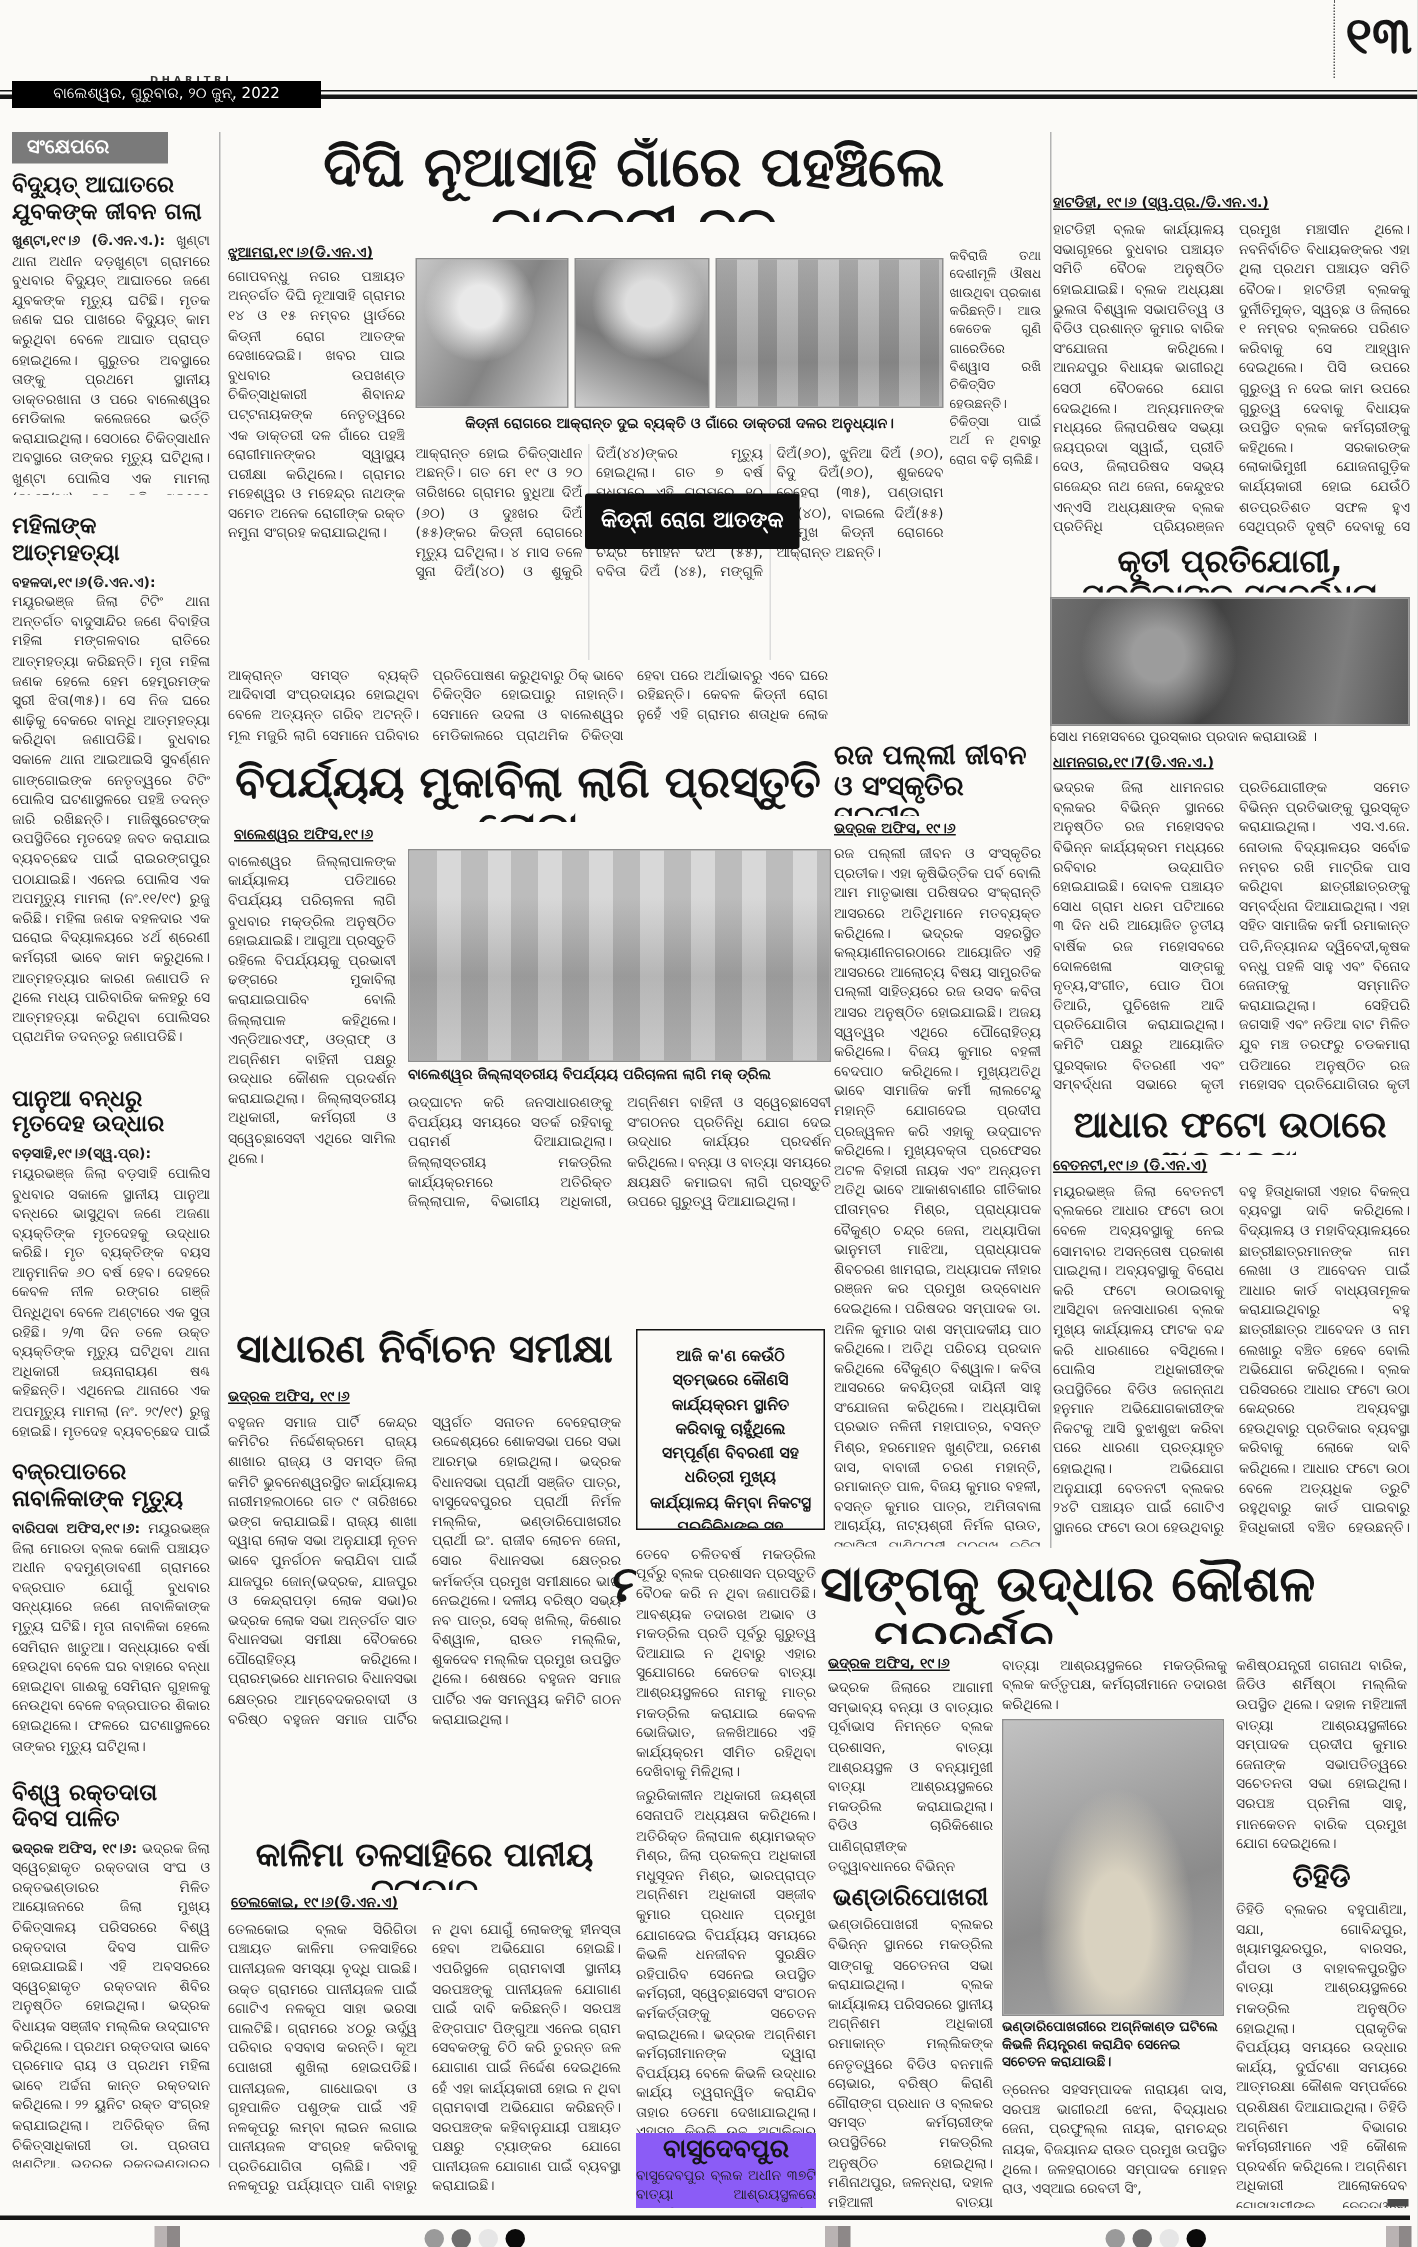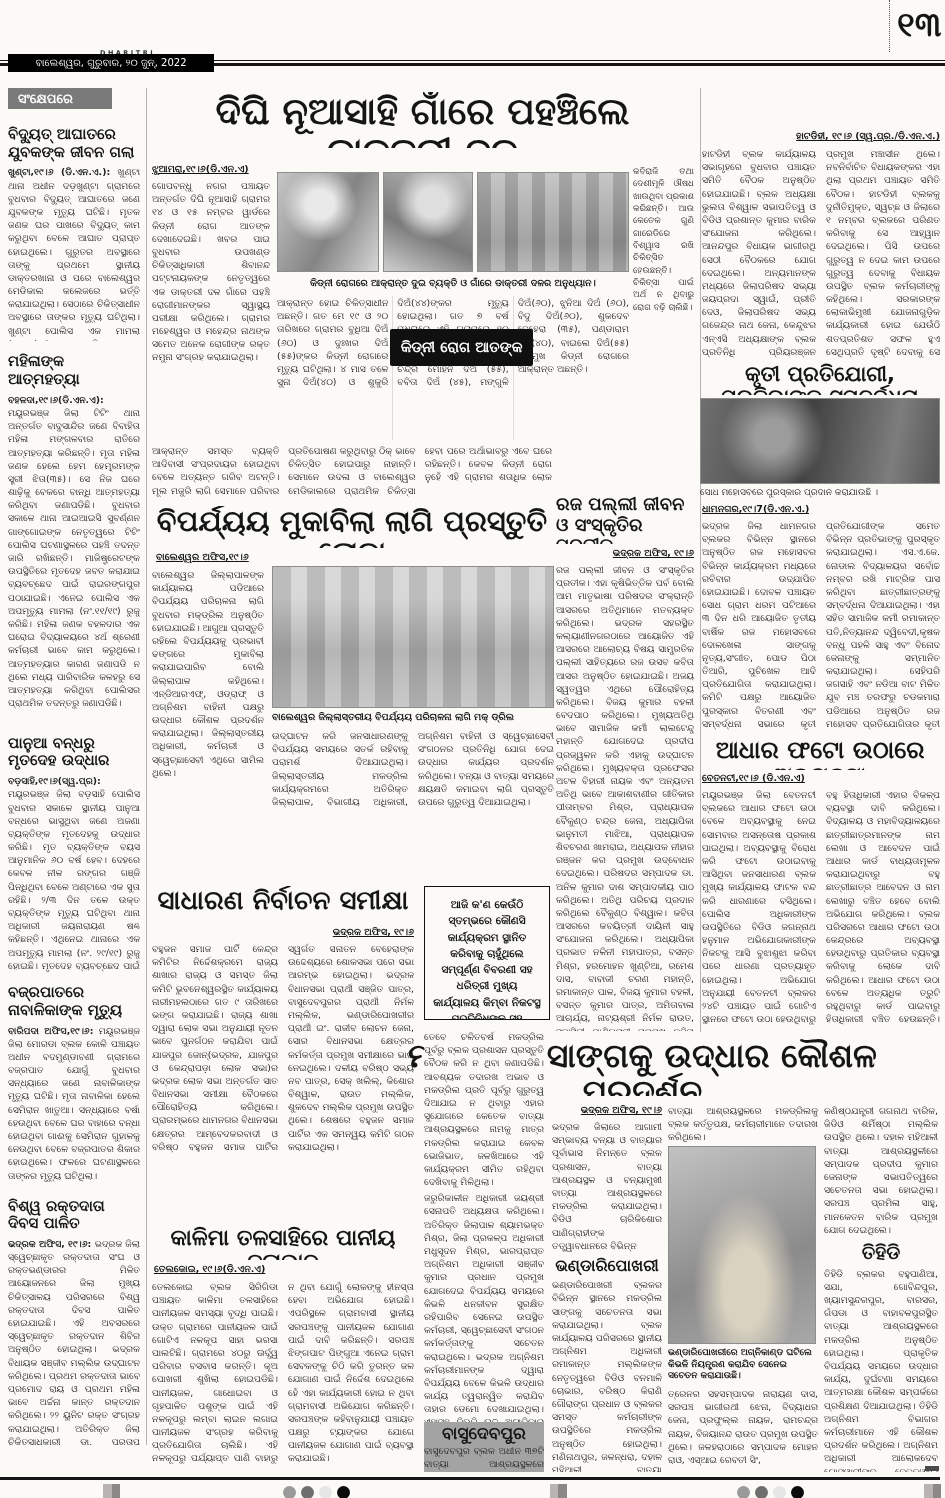--- a/index.html
+++ b/index.html
@@ -2,21 +2,21 @@
 <html><head>
 <meta charset="utf-8">
 <style>
   *{margin:0;padding:0;box-sizing:border-box}
   html,body{background:#c9c9c9}
   .page{position:relative;width:945px;height:1498px;margin:0 auto;background:#fbfaf7;color:#151515;
         font-family:"DejaVu Sans","Liberation Sans",sans-serif;overflow:hidden}
   .a{position:absolute}
   .hl{font-weight:700;text-align:center;line-height:1.08;overflow:hidden}
   .bt{font-size:9.3px;line-height:1.42;text-align:justify;overflow:hidden;color:#1d1d1d}
-  .dl{font-weight:700;font-size:9.5px;text-decoration:underline;text-align:right;overflow:hidden;white-space:nowrap}
+  .dl{font-weight:700;font-size:9.5px;text-decoration:underline;text-align:left;overflow:hidden;white-space:nowrap}
   .dli{font-weight:700}
   .cap{font-weight:700;font-size:9.5px;line-height:1.3;overflow:hidden}
   .sub{font-weight:700;text-align:center;overflow:hidden;line-height:1.15}
   .photo{border:1px solid #8d8d8d}
   .vrule{width:1px;background:#b3b3b3}
   .hrule{background:#161616}
   
   .logo{font-family:"DejaVu Serif","Liberation Serif",serif;font-weight:700;font-style:italic;font-size:46px;line-height:1}
   .logo-sub{font-size:6.5px;letter-spacing:2.5px;font-weight:700;color:#333}
   .edition{background:#000;color:#fff;font-size:10px;line-height:18px;text-align:center;z-index:3}
@@ -32,38 +32,38 @@
   
   .ph-patient1{background:radial-gradient(circle at 42% 32%,#e9e9e9 0 16%,rgba(0,0,0,0) 42%),linear-gradient(118deg,#c7c7c7,#848484 55%,#d6d6d6)}
   .ph-patient2{background:radial-gradient(circle at 55% 30%,#dedede 0 18%,rgba(0,0,0,0) 45%),linear-gradient(205deg,#bdbdbd,#7a7a7a 60%,#cfcfcf)}
   .ph-meeting{background:repeating-linear-gradient(90deg,rgba(120,120,120,.45) 0 13px,rgba(190,190,190,.45) 13px 27px),linear-gradient(180deg,#cdcdcd,#8e8e8e 70%,#b9b9b9)}
   .ph-drill{background:repeating-linear-gradient(90deg,rgba(140,140,140,.4) 0 18px,rgba(210,210,210,.4) 18px 34px),linear-gradient(180deg,#dcdcdc 0 22%,#a3a3a3 60%,#c4c4c4)}
   .ph-award{background:radial-gradient(circle at 30% 45%,#9c9c9c 0 10%,rgba(0,0,0,0) 30%),linear-gradient(100deg,#6f6f6f,#424242 45%,#7d7d7d 80%,#565656)}
   .ph-cyl{background:radial-gradient(ellipse at 52% 72%,#d9d2c0 0 20%,rgba(0,0,0,0) 48%),linear-gradient(160deg,#c2c2c2,#8b8b8b 60%,#a8a8a8)}
   
   .regc{width:13px;height:13px;border-radius:50%;display:inline-block;margin-right:5px}
   .regsq{width:17px;height:14px;background:linear-gradient(90deg,#b9b3b3 50%,#8d8888 50%)}
-  .basudevpur{position:absolute;left:0;right:0;bottom:0;background:#a3a3a3;padding-top:2px}
+  .basudevpur{position:absolute;left:0;right:0;bottom:0;background:#8b5cf6;padding-top:2px}
 </style>
 </head>
 <body>
 
 <div class="page">
 
   <div class="a logo-sub" style="left:100px;top:49px">DHARITRI</div>
   <div class="a hrule" style="left:0;top:60px;width:945px;height:1px"></div>
   <div class="a hrule" style="left:0;top:63px;width:945px;height:3px"></div>
   <div class="a edition" style="left:8px;top:54px;width:206px;height:18px">ବାଲେଶ୍ୱର, ଗୁରୁବାର, ୨୦ ଜୁନ୍, 2022</div>
   <div class="a dotted" style="left:889px;top:0;height:52px"></div>
   <div class="a pagenum" style="left:897px;top:7px">୧୩</div>
 
   <div class="a" style="left:8px;top:88px;width:132px;height:1357px;overflow:hidden">
     <div class="brief-hdr" style="width:104px">ସଂକ୍ଷେପରେ</div>
 
-    <div class="bs" style="margin-top:17px">
+    <div class="bs" style="margin-top:6px">
       <h3>ବିଦ୍ୟୁତ୍ ଆଘାତରେ ଯୁବକଙ୍କ ଜୀବନ ଗଲା</h3>
       <p class="bt" style="height:176px"><span class="dli">ଖୁଣ୍ଟା,୧୯।୬ (ଡି.ଏନ.ଏ.): </span><span>ଖୁଣ୍ଟା ଥାନା ଅଧୀନ ଦଡ଼ଖୁଣ୍ଟା ଗ୍ରାମରେ ବୁଧବାର ବିଦ୍ୟୁତ୍ ଆଘାତରେ ଜଣେ ଯୁବକଙ୍କ ମୃତ୍ୟୁ ଘଟିଛି। ମୃତକ ଜଣକ ଘର ପାଖରେ ବିଦ୍ୟୁତ୍ କାମ କରୁଥିବା ବେଳେ ଆଘାତ ପ୍ରାପ୍ତ ହୋଇଥିଲେ। ଗୁରୁତର ଅବସ୍ଥାରେ ତାଙ୍କୁ ପ୍ରଥମେ ସ୍ଥାନୀୟ ଡାକ୍ତରଖାନା ଓ ପରେ ବାଲେଶ୍ୱର ମେଡିକାଲ କଲେଜରେ ଭର୍ତ୍ତି କରାଯାଇଥିଲା। ସେଠାରେ ଚିକିତ୍ସାଧୀନ ଅବସ୍ଥାରେ ତାଙ୍କର ମୃତ୍ୟୁ ଘଟିଥିଲା। ଖୁଣ୍ଟା ପୋଲିସ ଏକ ମାମଲା (ନଂ.୨୮/୧୯) ରୁଜୁ କରି ମୃତଦେହ ବ୍ୟବଚ୍ଛେଦ କରାଇଛି।</span></p>
     </div>
 
     <div class="bs" style="margin-top:12px">
       <h3>ମହିଳାଙ୍କ ଆତ୍ମହତ୍ୟା</h3>
       <p class="bt" style="height:330px"><span class="dli">ବହଳଦା,୧୯।୬(ଡି.ଏନ.ଏ): </span><span>ମୟୂରଭଞ୍ଜ ଜିଲା ଟିଟିଂ ଥାନା ଅନ୍ତର୍ଗତ ବାଦୁସାନ୍ଦିର ଜଣେ ବିବାହିତା ମହିଳା ମଙ୍ଗଳବାର ରାତିରେ ଆତ୍ମହତ୍ୟା କରିଛନ୍ତି। ମୃତା ମହିଳା ଜଣକ ହେଲେ ହେମ ହେମ୍ବ୍ରମଙ୍କ ସ୍ତ୍ରୀ ଝିତା(୩୫)। ସେ ନିଜ ଘରେ ଶାଢ଼ିକୁ ବେକରେ ବାନ୍ଧି ଆତ୍ମହତ୍ୟା କରିଥିବା ଜଣାପଡିଛି। ବୁଧବାର ସକାଳେ ଥାନା ଆଇଆଇସି ସୁବର୍ଣ୍ଣନ ଗାଙ୍ଗୋଇଙ୍କ ନେତୃତ୍ୱରେ ଟିଟିଂ ପୋଲିସ ଘଟଣାସ୍ଥଳରେ ପହଞ୍ଚି ତଦନ୍ତ ଜାରି ରଖିଛନ୍ତି। ମାଜିଷ୍ଟ୍ରେଟଙ୍କ ଉପସ୍ଥିତିରେ ମୃତଦେହ ଜବତ କରାଯାଇ ବ୍ୟବଚ୍ଛେଦ ପାଇଁ ରାଇରଙ୍ଗପୁର ପଠାଯାଇଛି। ଏନେଇ ପୋଲିସ ଏକ ଅପମୃତ୍ୟୁ ମାମଲା (ନଂ.୧୧/୧୯) ରୁଜୁ କରିଛି। ମହିଳା ଜଣକ ବହଳଦାର ଏକ ଘରୋଇ ବିଦ୍ୟାଳୟରେ ୪ର୍ଥ ଶ୍ରେଣୀ କର୍ମଚାରୀ ଭାବେ କାମ କରୁଥିଲେ। ଆତ୍ମହତ୍ୟାର କାରଣ ଜଣାପଡି ନ ଥିଲେ ମଧ୍ୟ ପାରିବାରିକ କଳହରୁ ସେ ଆତ୍ମହତ୍ୟା କରିଥିବା ପୋଲିସର ପ୍ରାଥମିକ ତଦନ୍ତରୁ ଜଣାପଡିଛି।</span></p>
     </div>
 
     <div class="bs" style="margin-top:12px">

